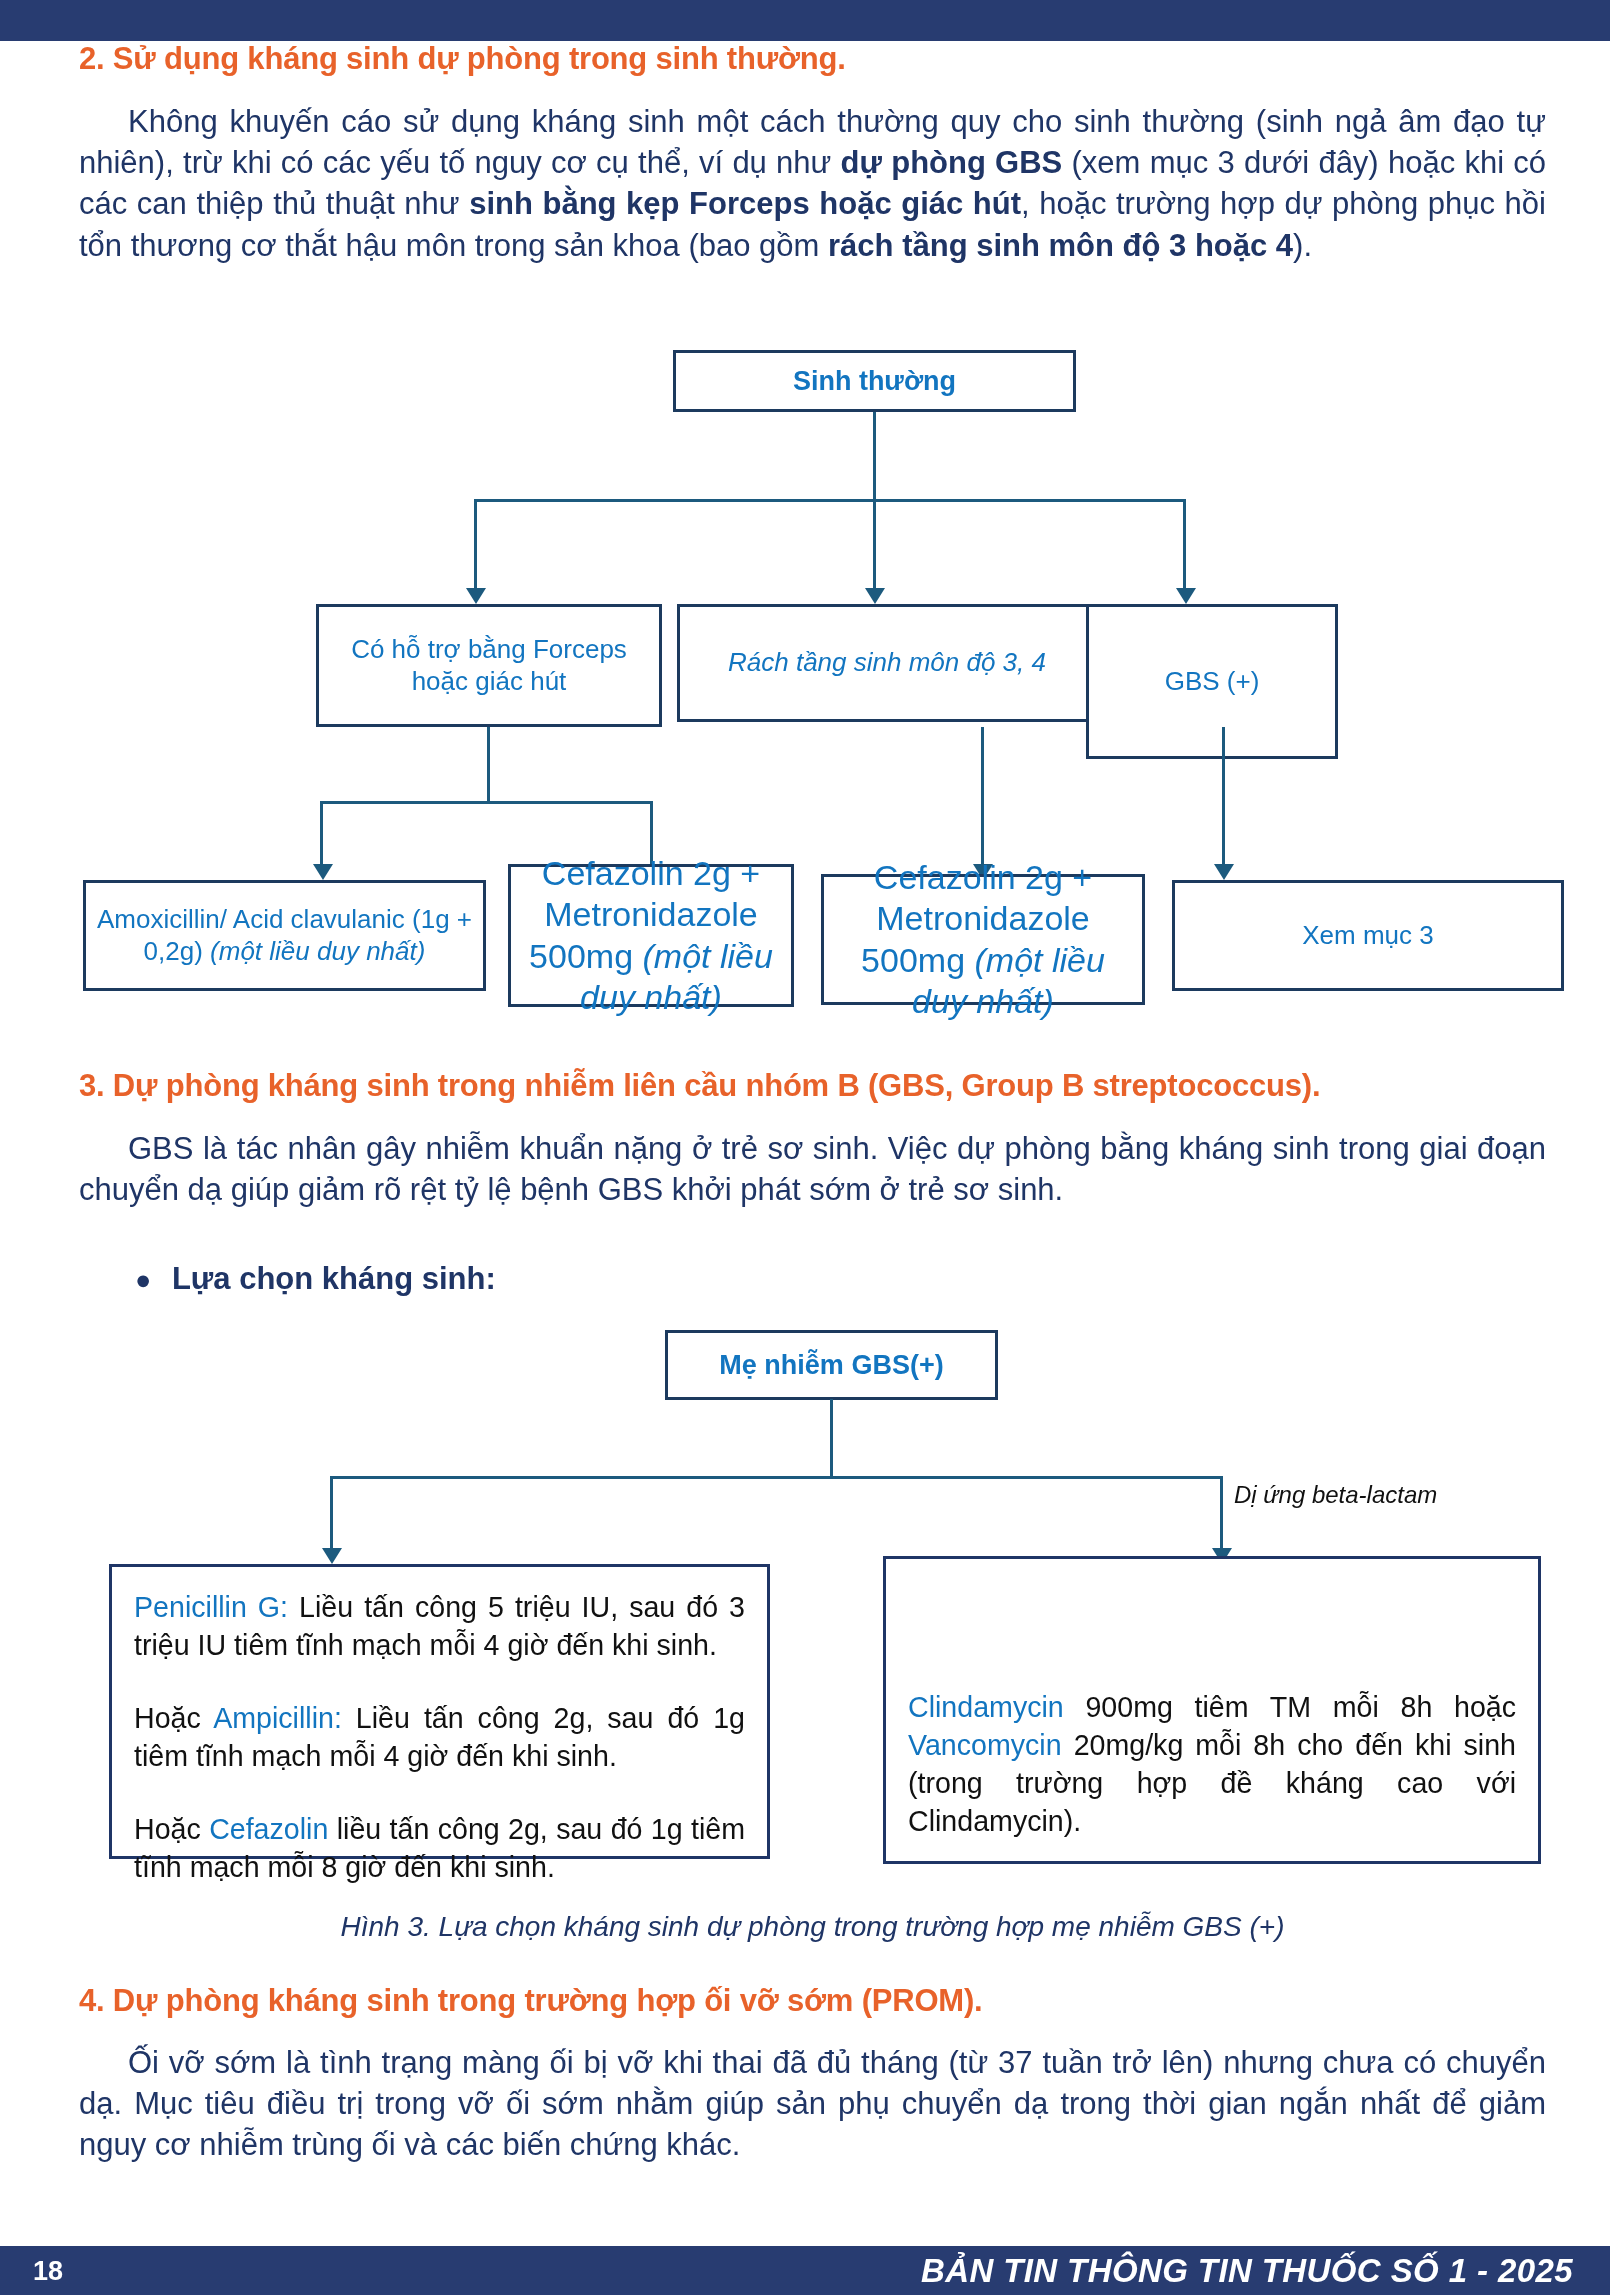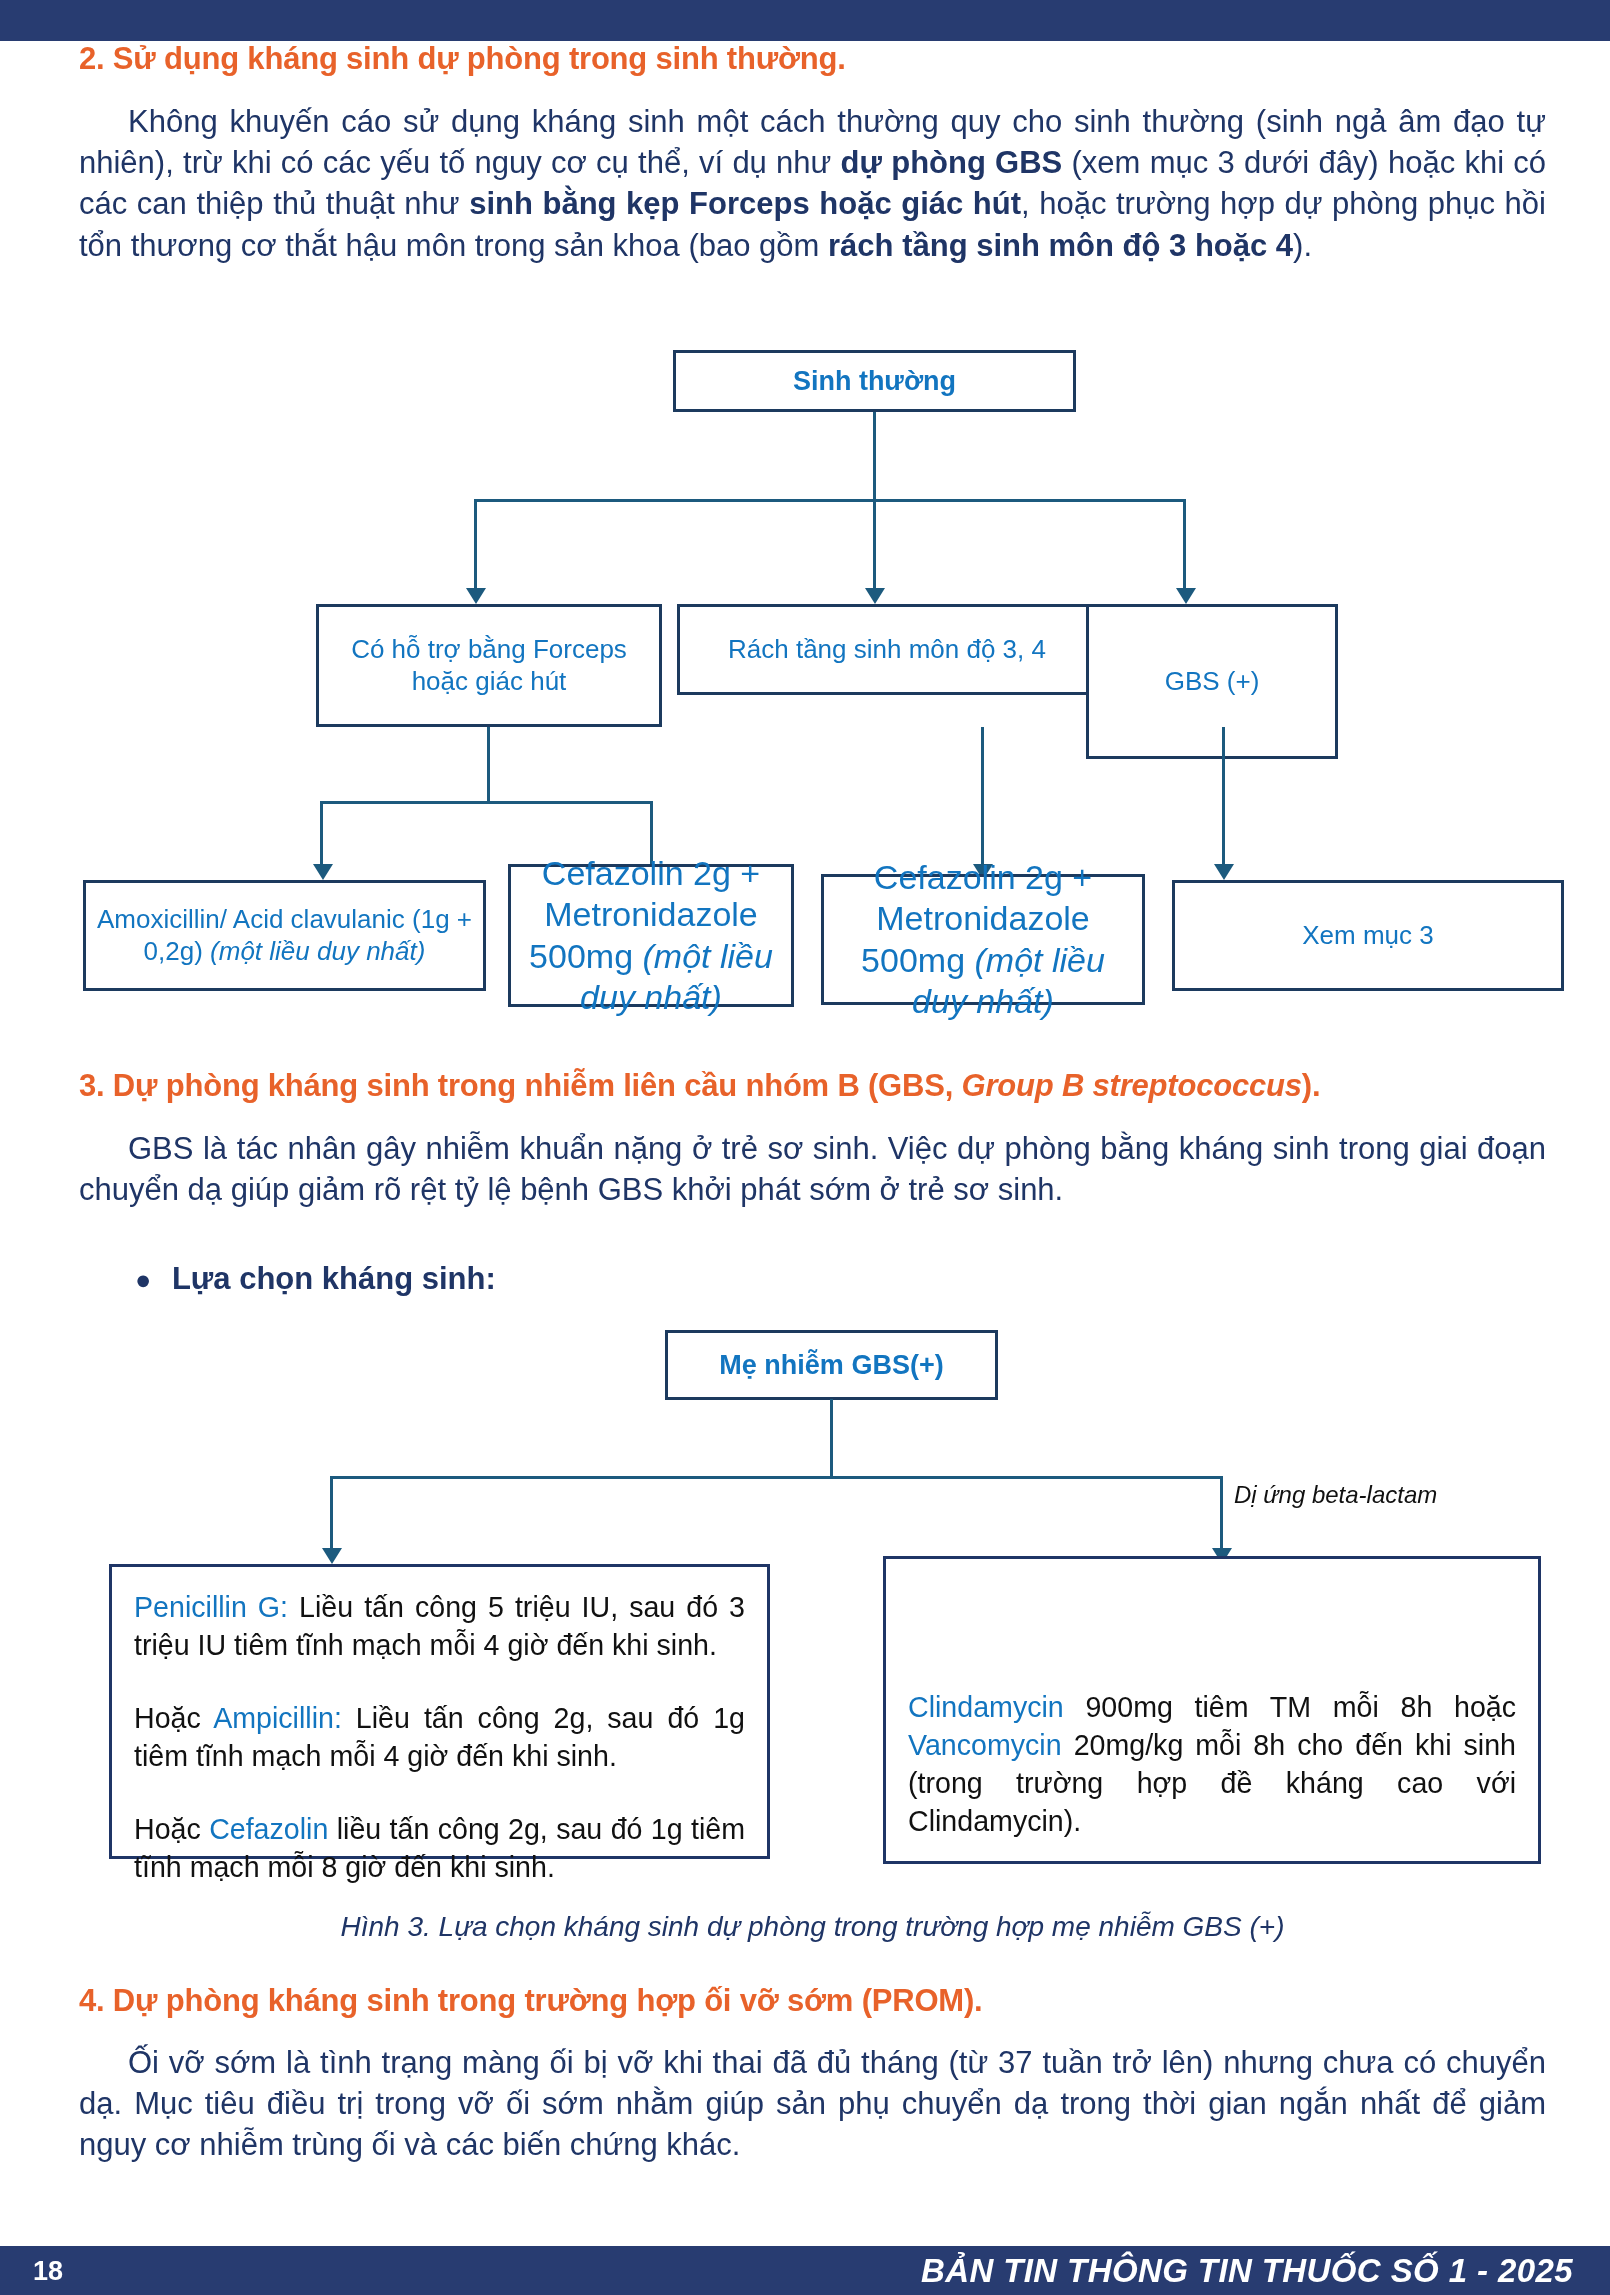--- a/index.html
+++ b/index.html
@@ -23,21 +23,21 @@
   }
   .para{
     font-size:31px;
     line-height:1.33;
     color:#1f3566;
     text-align:justify;
     margin:0;
   }
   .para .indent{display:inline-block;width:49px;}
   .para b{font-weight:bold;}
-  .italic{font-style:italic;}
+  .italic{}
 
   .caption{
     font-size:28px;
     font-style:italic;
     color:#1f3566;
     text-align:center;
     margin:0;
   }
 
   .bullet{
@@ -147,21 +147,21 @@
     <div class="line vline" style="left:474px;top:149px;height:95px;"></div>
     <div class="arrow" style="left:466px;top:238px;"></div>
 
     <div class="line vline" style="left:873px;top:149px;height:95px;"></div>
     <div class="arrow" style="left:865px;top:238px;"></div>
 
     <div class="line vline" style="left:1183px;top:149px;height:95px;"></div>
     <div class="arrow" style="left:1176px;top:238px;"></div>
 
     <div class="fbox" style="left:316px;top:254px;width:346px;height:123px;">Có hỗ trợ bằng Forceps hoặc giác hút</div>
-    <div class="fbox" style="left:677px;top:254px;width:420px;height:91px;">Rách tầng sinh môn độ 3, 4</div>
+    <div class="fbox" style="left:677px;top:254px;width:420px;height:118px;font-style:italic;">Rách tầng sinh môn độ 3, 4</div>
     <div class="fbox" style="left:1086px;top:254px;width:252px;height:155px;">GBS (+)</div>
 
     <div class="line vline" style="left:487px;top:377px;height:77px;"></div>
     <div class="line hline" style="left:320px;top:451px;width:333px;"></div>
     <div class="line vline" style="left:320px;top:451px;height:70px;"></div>
     <div class="arrow" style="left:313px;top:514px;"></div>
     <div class="line vline" style="left:650px;top:451px;height:70px;"></div>
     <div class="arrow" style="left:642px;top:514px;"></div>
 
     <div class="line vline" style="left:981px;top:377px;height:143px;"></div>

